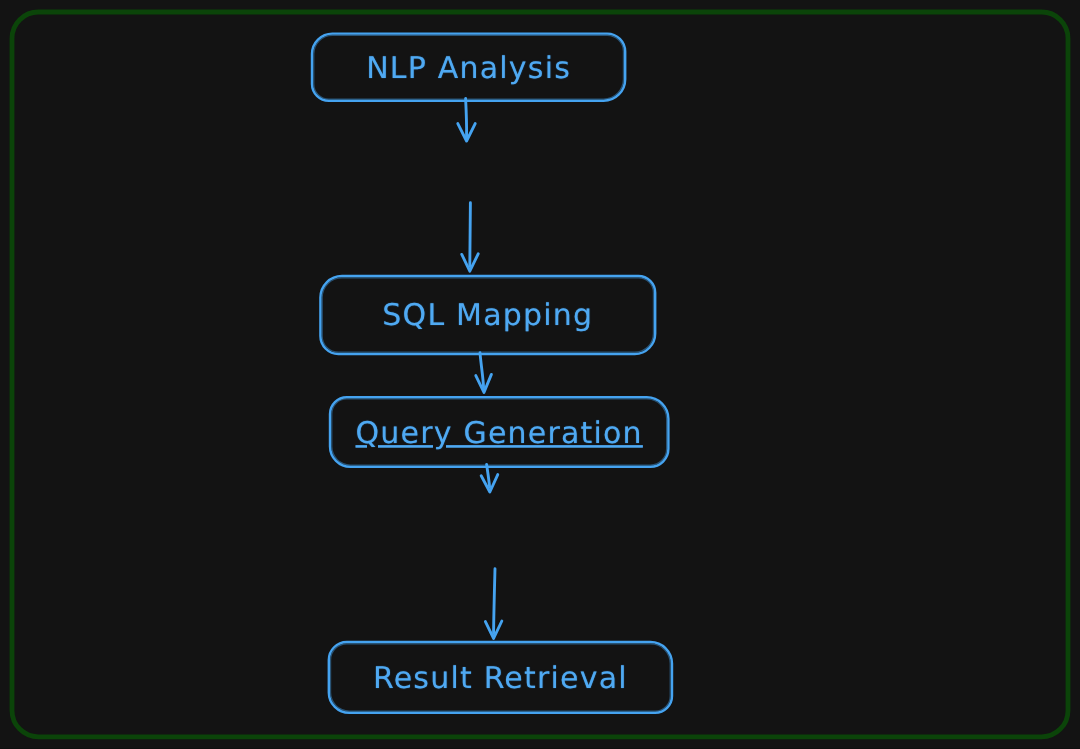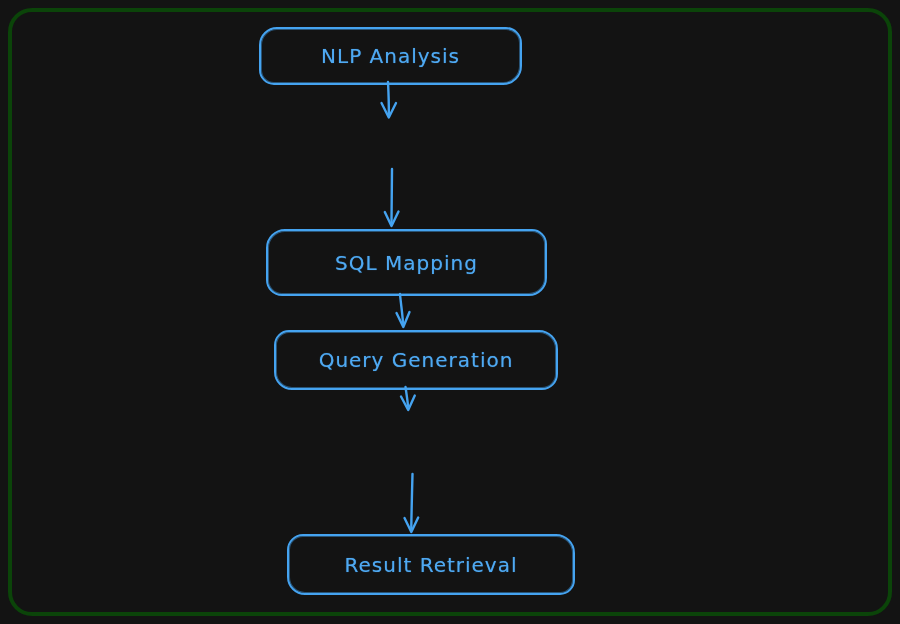--- a/index.html
+++ b/index.html
@@ -22,34 +22,34 @@
     border-radius: 24px;
     pointer-events: none;
   }
   .node {
     position: absolute;
     display: flex;
     align-items: center;
     justify-content: center;
     border: 2.5px solid #45a3f0;
     color: #4fa9f2;
-    font-size: 20px;
+    font-size: 25px;
     letter-spacing: 1px;
     background: transparent;
     box-shadow: inset 0 0 0 1px rgba(69,163,240,0.45);
     text-shadow: 0 0 1px rgba(69,163,240,0.6);
     white-space: nowrap;
   }
   
   .node-1 { left: 259px; top: 27px;  width: 259px; height: 54px; border-radius: 18px 16px 19px 15px; }
   .node-2 { left: 263px; top: 119px; width: 275px; height: 49px; border-radius: 16px 18px 15px 19px; }
   .node-3 { left: 266px; top: 229px; width: 277px; height: 63px; border-radius: 19px 15px 18px 16px; }
-  .node-4 { left: 274px; top: 330px; width: 280px; height: 56px; border-radius: 15px 19px 16px 18px; }
+  .node-4 { left: 274px; top: 330px; width: 280px; height: 56px; border-radius: 15px 19px 16px 18px; text-decoration: underline; }
   .node-5 { left: 279px; top: 413px; width: 294px; height: 60px; border-radius: 18px 16px 19px 15px; }
-  .node-6 { left: 287px; top: 534px; width: 284px; height: 57px; border-radius: 16px 19px 15px 18px; text-align: right; }
+  .node-6 { left: 273px; top: 534px; width: 284px; height: 57px; border-radius: 16px 19px 15px 18px; text-align: right; }
   .edges-layer {
     position: absolute;
     left: 0; top: 0;
     width: 900px;
     height: 624px;
     pointer-events: none;
   }
   .edges-layer path {
     stroke: #45a3f0;
     stroke-width: 2.4;

